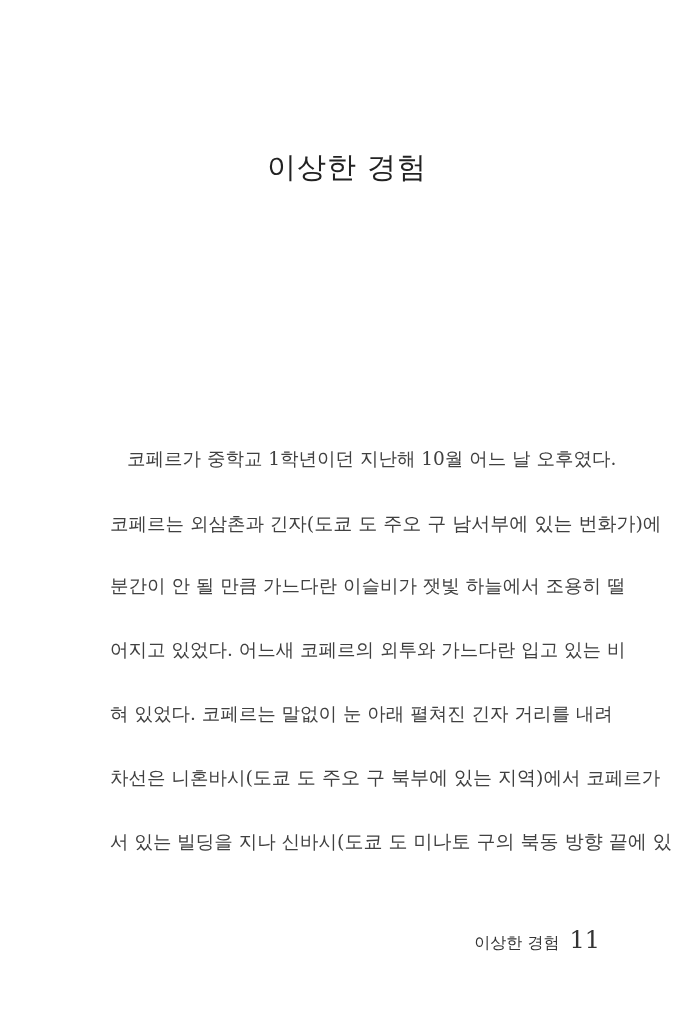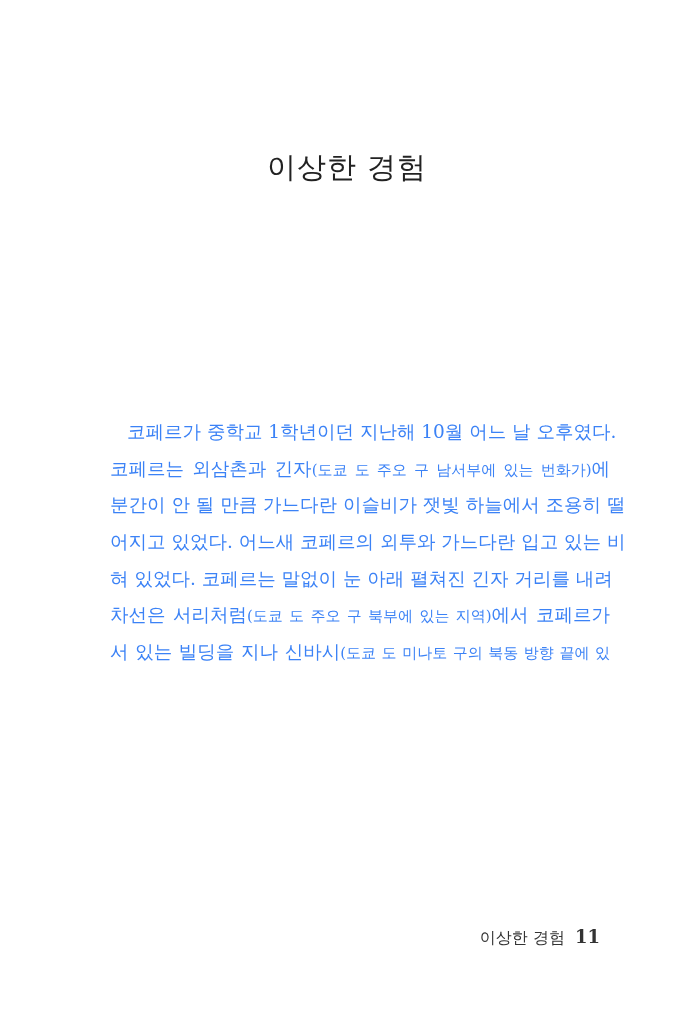--- a/index.html
+++ b/index.html
@@ -34,57 +34,57 @@
     width: 500px;
   }
   .line {
     display: block;
     height: 36.7px;
     line-height: 36.7px;
     font-size: 18.5px;
     white-space: nowrap;
     text-align: justify;
     text-align-last: justify;
-    color: #3b82f6;
+    color: #404040;
+    margin-top: 27px;
   }
   .line.indent {
     padding-left: 17px;
   }
   .line.last {
     text-align-last: left;
   }
   .note {
-    font-size: 15px;
+    font-size: 19px;
   }
   .footer {
     position: absolute;
     top: 926px;
     right: 94px;
     font-size: 16px;
     color: #333;
     display: flex;
     align-items: baseline;
     gap: 10px;
   }
   .footer .page-num {
-    font-size: 18px;
-    font-weight: bold;
+    font-size: 24px;
   }
 </style>
 </head>
 <body>
 
 <h1 class="chapter-title">이상한 경험</h1>
 
 <div class="body-text">
   <span class="line indent">코페르가 중학교 1학년이던 지난해 10월 어느 날 오후였다.</span>
   <span class="line"><span>코페르는 외삼촌과 긴자</span><span class="note">(도쿄 도 주오 구 남서부에 있는 번화가)</span><span>에</span></span>
   <span class="line">분간이 안 될 만큼 가느다란 이슬비가 잿빛 하늘에서 조용히 떨</span>
   <span class="line">어지고 있었다. 어느새 코페르의 외투와 가느다란 입고 있는 비</span>
   <span class="line">혀 있었다. 코페르는 말없이 눈 아래 펼쳐진 긴자 거리를 내려</span>
-  <span class="line"><span>차선은 서리처럼</span><span class="note">(도쿄 도 주오 구 북부에 있는 지역)</span><span>에서 코페르가</span></span>
+  <span class="line"><span>차선은 니혼바시</span><span class="note">(도쿄 도 주오 구 북부에 있는 지역)</span><span>에서 코페르가</span></span>
   <span class="line"><span>서 있는 빌딩을 지나 신바시</span><span class="note">(도쿄 도 미나토 구의 북동 방향 끝에 있</span><span></span></span>
 </div>
 
 <div class="footer">
   <span>이상한 경험</span>
   <span class="page-num">11</span>
 </div>
 
 </body></html>

